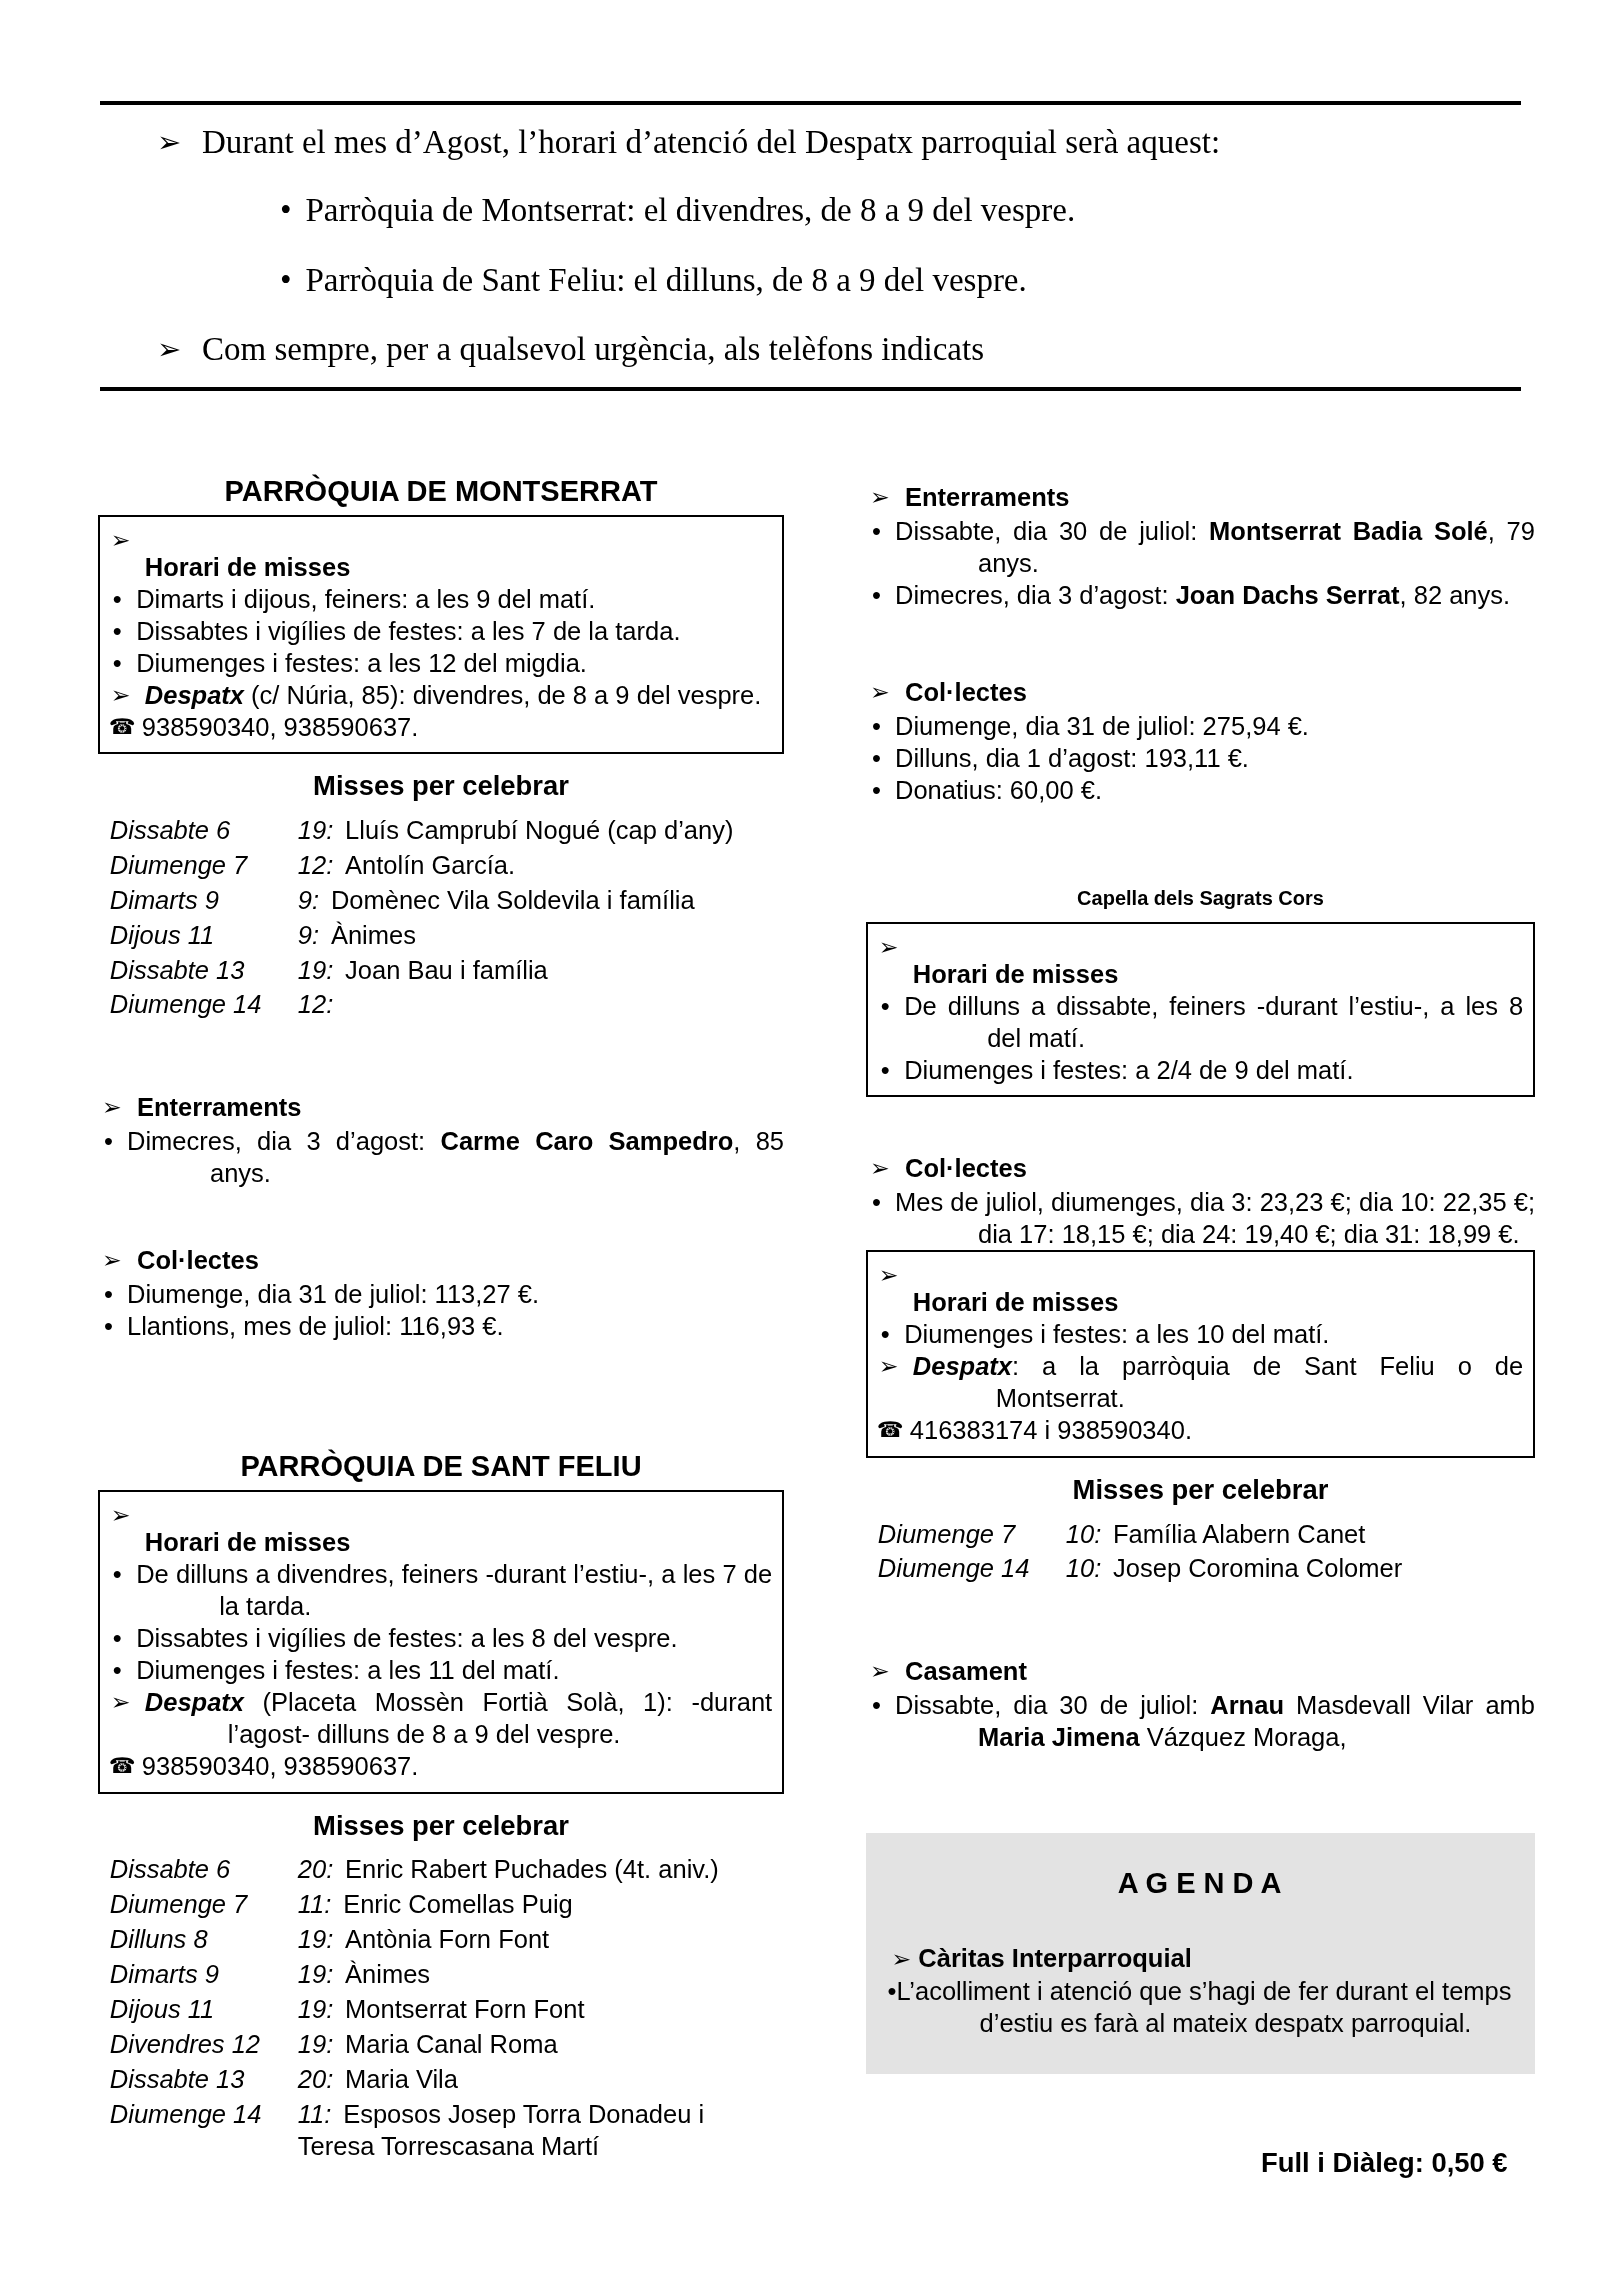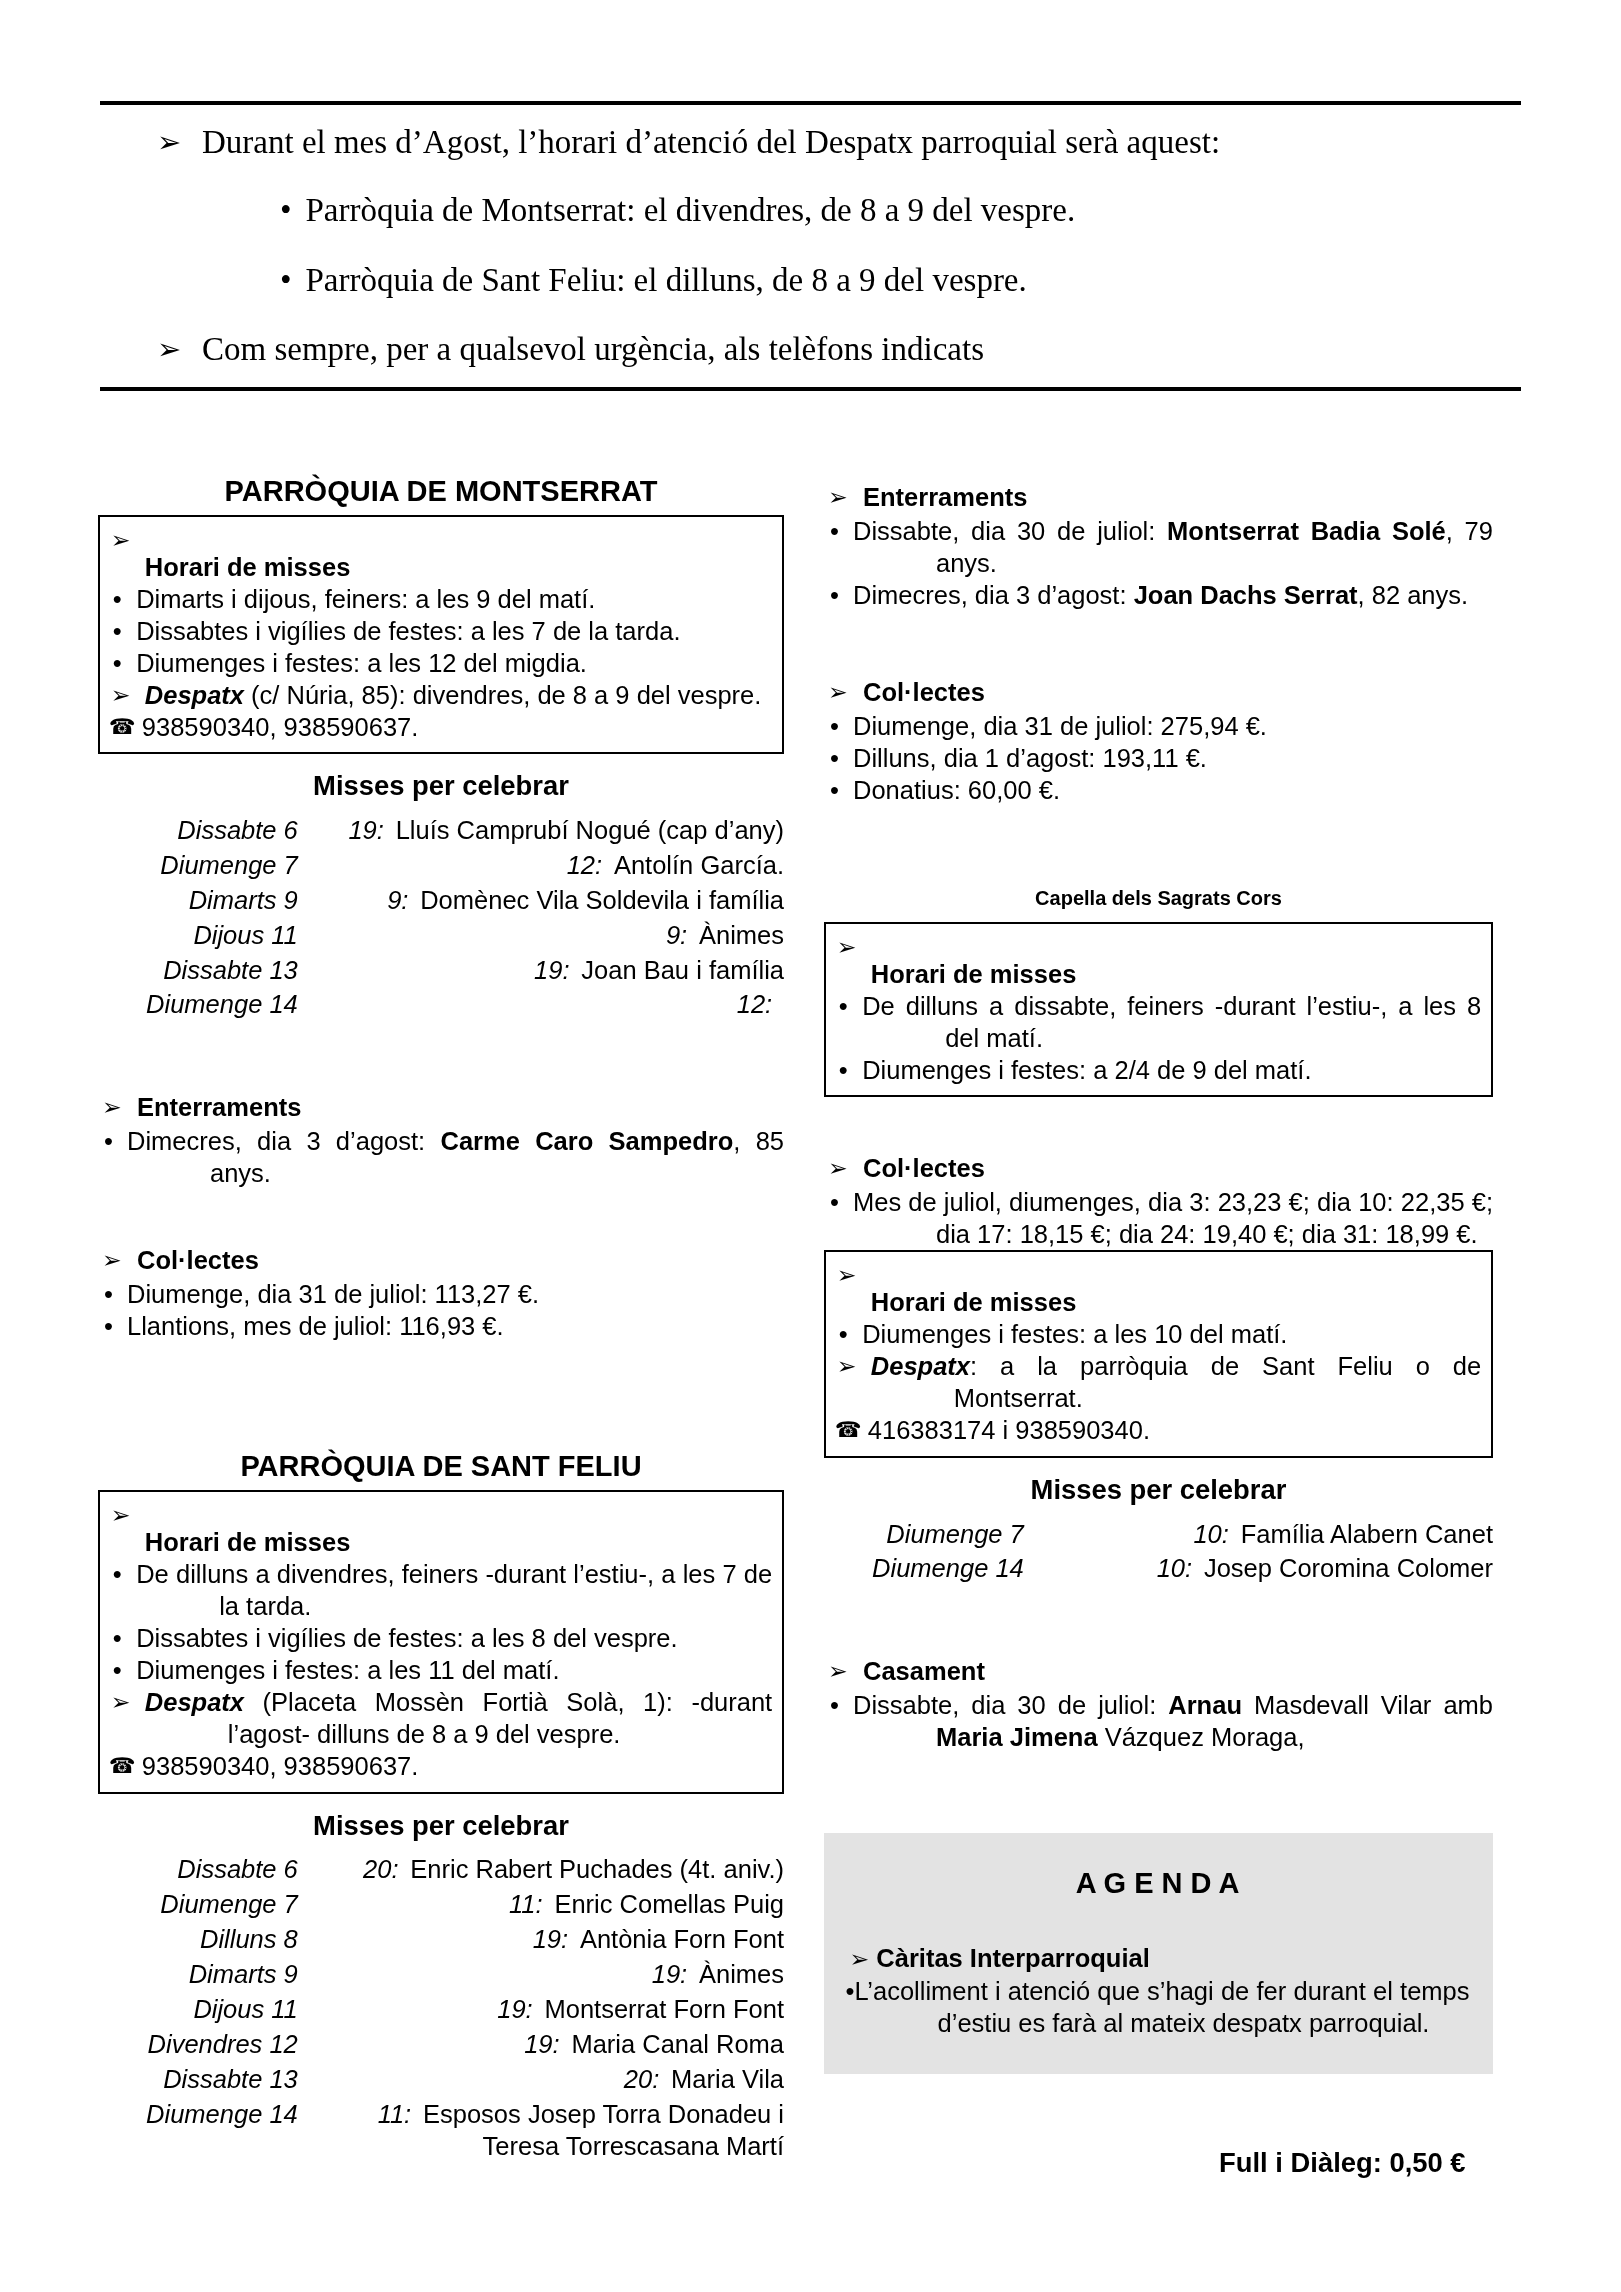--- a/index.html
+++ b/index.html
@@ -22,21 +22,21 @@
     font-family: "Liberation Serif", serif;
     font-size: 33px; line-height: 43px;
   }
   .hline { display: flex; padding-left: 57px; margin-bottom: 25.5px; }
   .hline .hm { width: 45px; flex-shrink: 0; font-size: 29px; }
   .hbullet { display: flex; padding-left: 180px; margin-bottom: 26.5px; }
   .hbullet .hbm { width: 25.5px; flex-shrink: 0; }
   .hline.last { margin-bottom: 0; margin-top: 3.9px; }
 
   
-  .cols { display: flex; padding: 0 94px 0 98px; margin-top: 84px; gap: 40px; align-items: flex-start; }
+  .cols { display: flex; padding: 0 94px 0 98px; margin-top: 84px; gap: 82px; align-items: flex-start; }
   .colL { width: 686px; flex-shrink: 0; }
   .colR { width: 669px; flex-shrink: 0; padding-top: 5.9px; }
 
   .ptitle { font-size: 29px; line-height: 33px; font-weight: bold; text-align: center; margin: 0 0 6.9px 0; }
   .ptitle.small { font-size: 20px; }
 
   .box { border: 2.9px solid #000; padding: 6.9px 9.8px 9.8px 8.8px; }
 
   .ah { display: flex; }
   .ah .am { width: 36px; flex-shrink: 0; padding-left: 2px; font-size: 23.5px; }
@@ -45,21 +45,21 @@
   .dlabel { font-weight: bold; font-style: italic; }
 
   .bullet { display: flex; }
   .box .bullet .bm { width: 27.4px; flex-shrink: 0; padding-left: 3.9px; }
   .bt { flex: 1; padding-left: 83px; text-indent: -83px; text-align: justify; }
 
   .phline { display: flex; }
   .phline .pm { width: 33px; flex-shrink: 0; font-size: 21.6px; }
 
   .mheading { font-size: 27.4px; line-height: 32px; font-weight: bold; text-align: center; margin: 15.7px 0 11.8px 0; }
-  .mrow { display: flex; margin: 0 0 2.9px 11.8px; text-align: right; }
+  .mrow { display: flex; margin: 0 0 2.9px 11.8px; }
   .mday { width: 188px; flex-shrink: 0; font-style: italic; }
   .mtext { flex: 1; }
   .mtime { font-style: italic; margin-right: 11.8px; }
 
   .sec .sech { display: flex; margin-bottom: 2px; }
   .sech .am { width: 39px; flex-shrink: 0; padding-left: 3.9px; font-size: 23.5px; }
   .sech .sech-label { font-weight: bold; text-align: right; }
   .sec .bullet .bm { width: 29px; flex-shrink: 0; padding-left: 5.9px; }
 
   .mt-ent-l { margin-top: 71px; }

